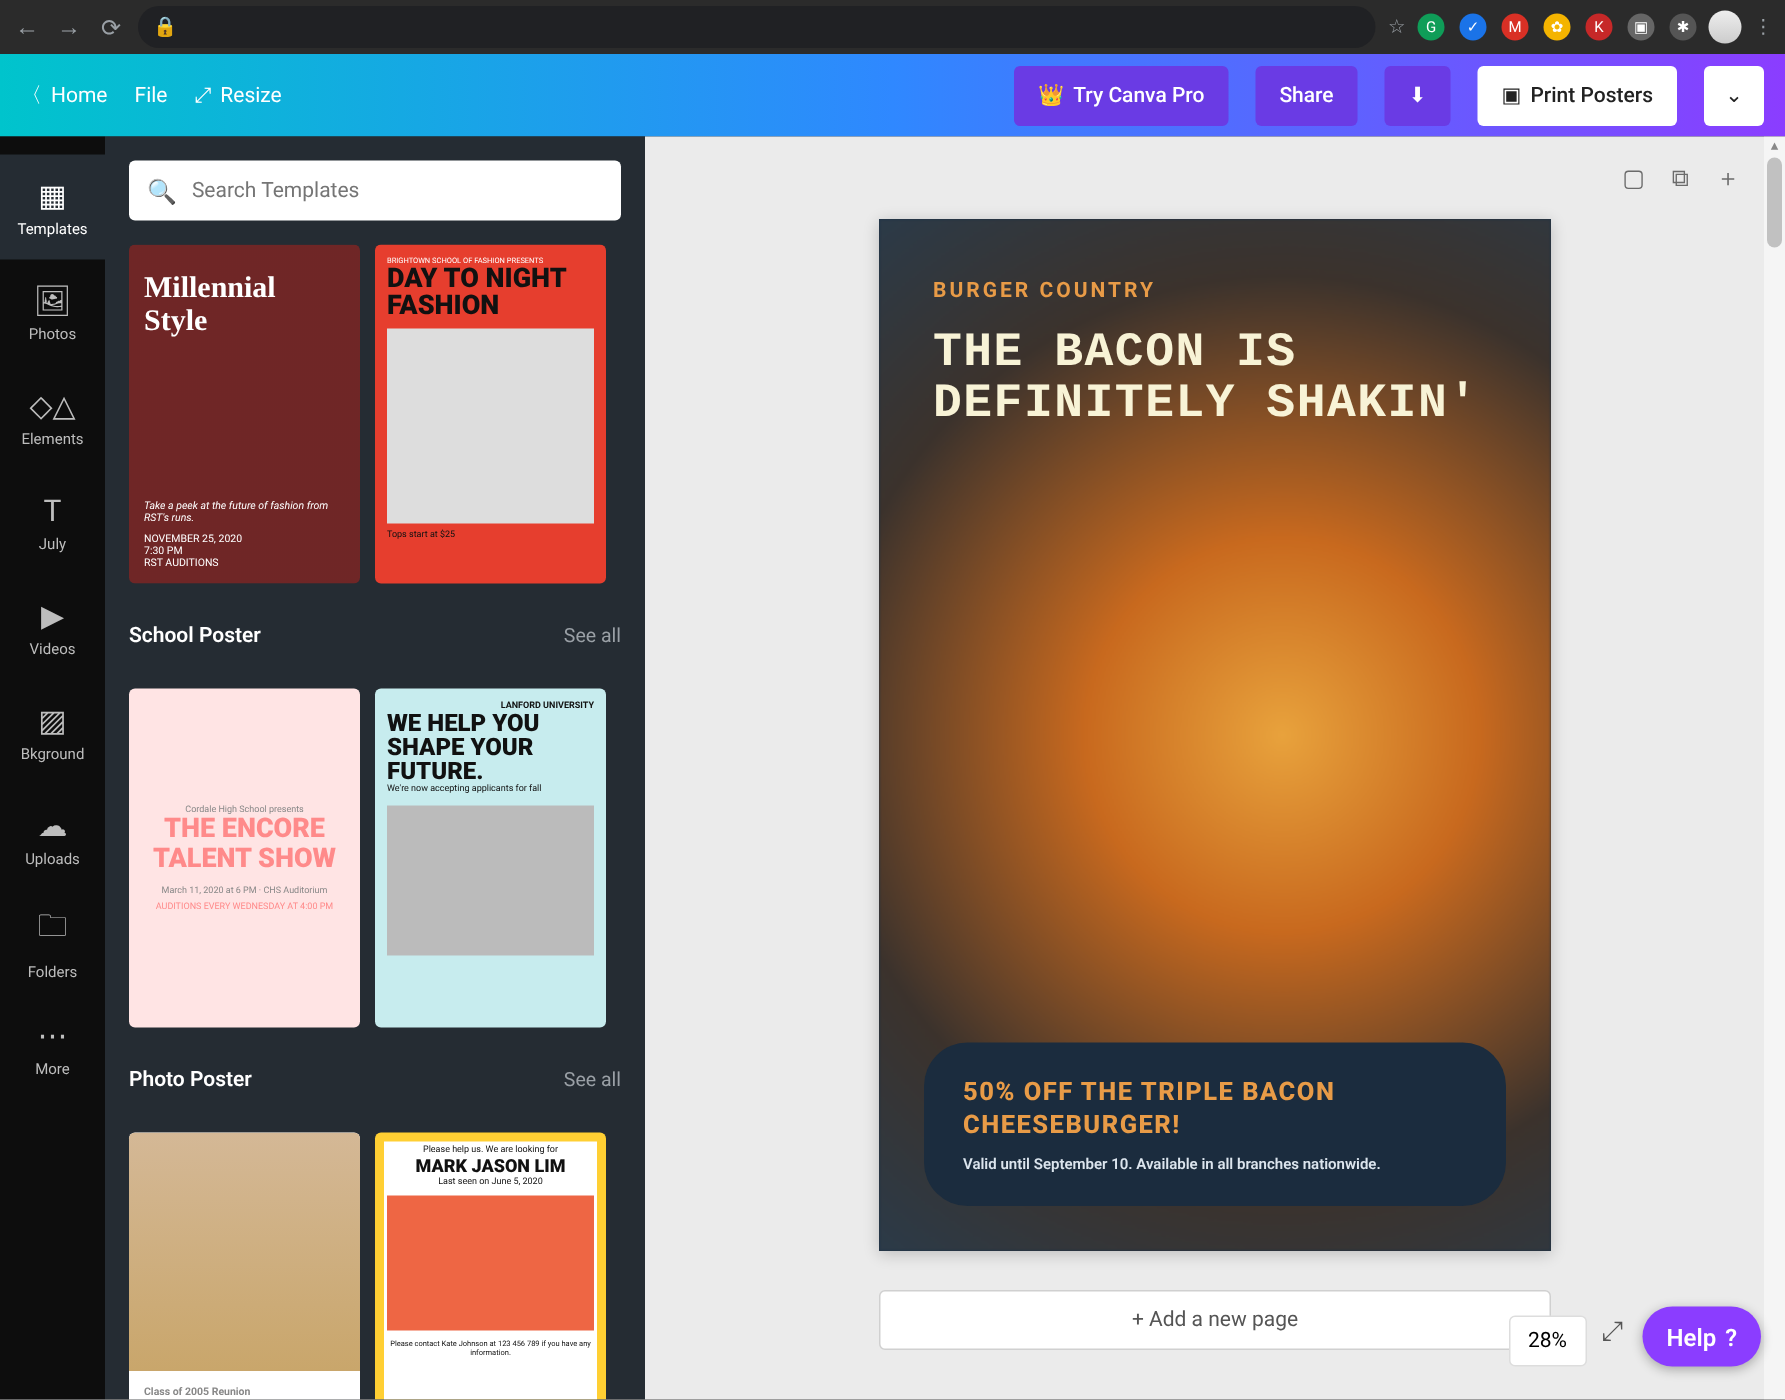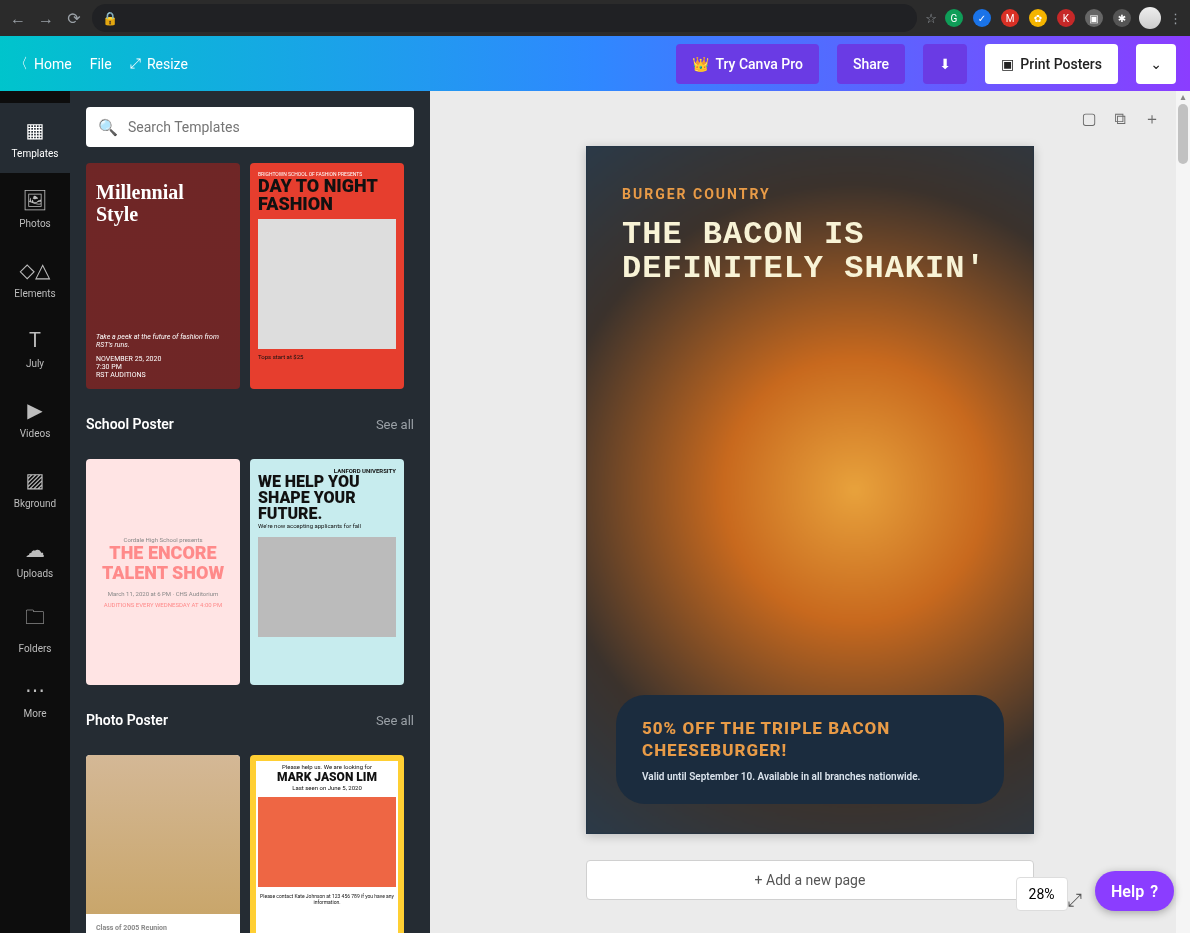--- a/index.html
+++ b/index.html
@@ -75,21 +75,21 @@
 .poster-bg { position:absolute; inset:0; background: radial-gradient(circle at 60% 50%, #e8a23c 0%, #c8691e 30%, #3b322c 70%, #2b3a48 100%); filter: blur(1px); }
 .poster-content { position: relative; padding: 40px 36px; }
 .brand { color: #e89b47; font-size: 14px; font-weight: 700; letter-spacing: 2px; }
 .headline { color: #f8f3d6; font-size: 32px; font-weight: 900; line-height: 1.05; margin-top: 16px; font-family: Liberation Mono, monospace; text-transform: uppercase; letter-spacing: 1px; }
 .poster-footer { position: absolute; bottom: 30px; left: 30px; right: 30px; background: #1b2c3e; padding: 22px 26px; border-radius: 29px; }
 .promo { color: #e89b47; font-size: 17px; font-weight: 800; letter-spacing: 1px; line-height: 1.3; }
 .valid { color: #dce5ee; font-size: 10px; margin-top: 10px; font-weight: 600; }
 
 .add-page { width: 448px; height: 40px; margin-top: 26px; border: 1px solid #d0d0d0; background: #fff; border-radius: 4px; display: flex; align-items: center; justify-content: center; color: #555; font-size: 14px; cursor: pointer; }
 
-.zoom-controls { position: absolute; bottom: 22px; right: 108px; display: flex; align-items: flex-end; }
+.zoom-controls { position: absolute; bottom: 22px; right: 108px; display: flex; align-items: flex-start; gap: 10px; }
 .zoom-pct { background: #fff; border: 1px solid #ddd; border-radius: 4px; padding: 8px 12px; font-size: 14px; cursor: pointer; }
 .zoom-expand { font-size: 18px; cursor: pointer; color: #555; }
 
 .help-btn { position: absolute; bottom: 22px; right: 16px; background: #8b3dff; color: #fff; border-radius: 20px; height: 40px; padding: 0 16px; display: flex; align-items: center; gap: 6px; font-weight: 600; cursor: pointer; box-shadow: 0 2px 8px rgba(0,0,0,.3); }
 </style>
 </head>
 <body>
 
 <div class="browser-bar">
   <span class="nav-arrow">←</span>

